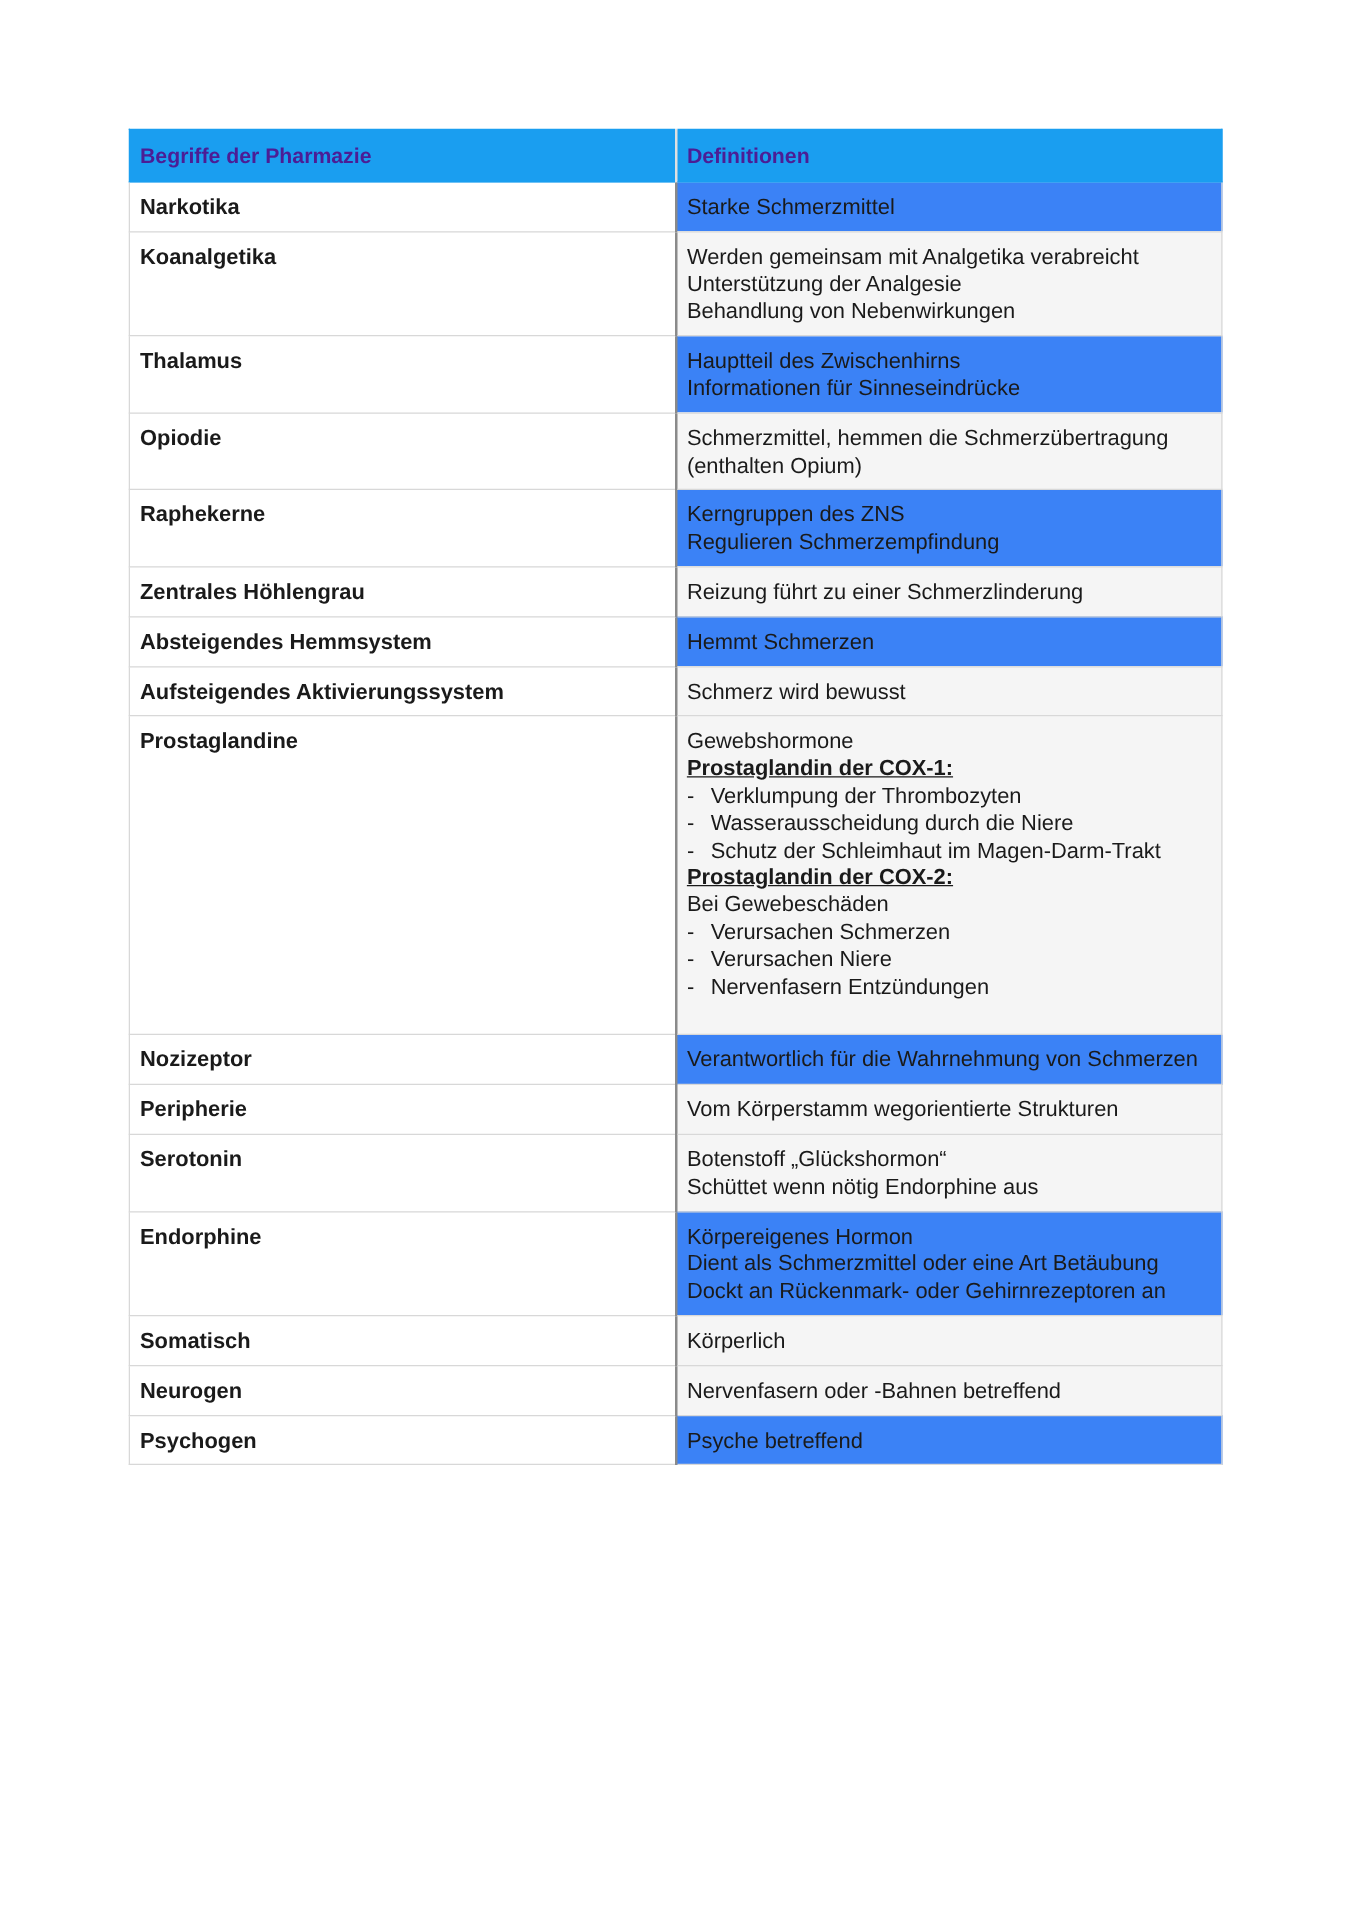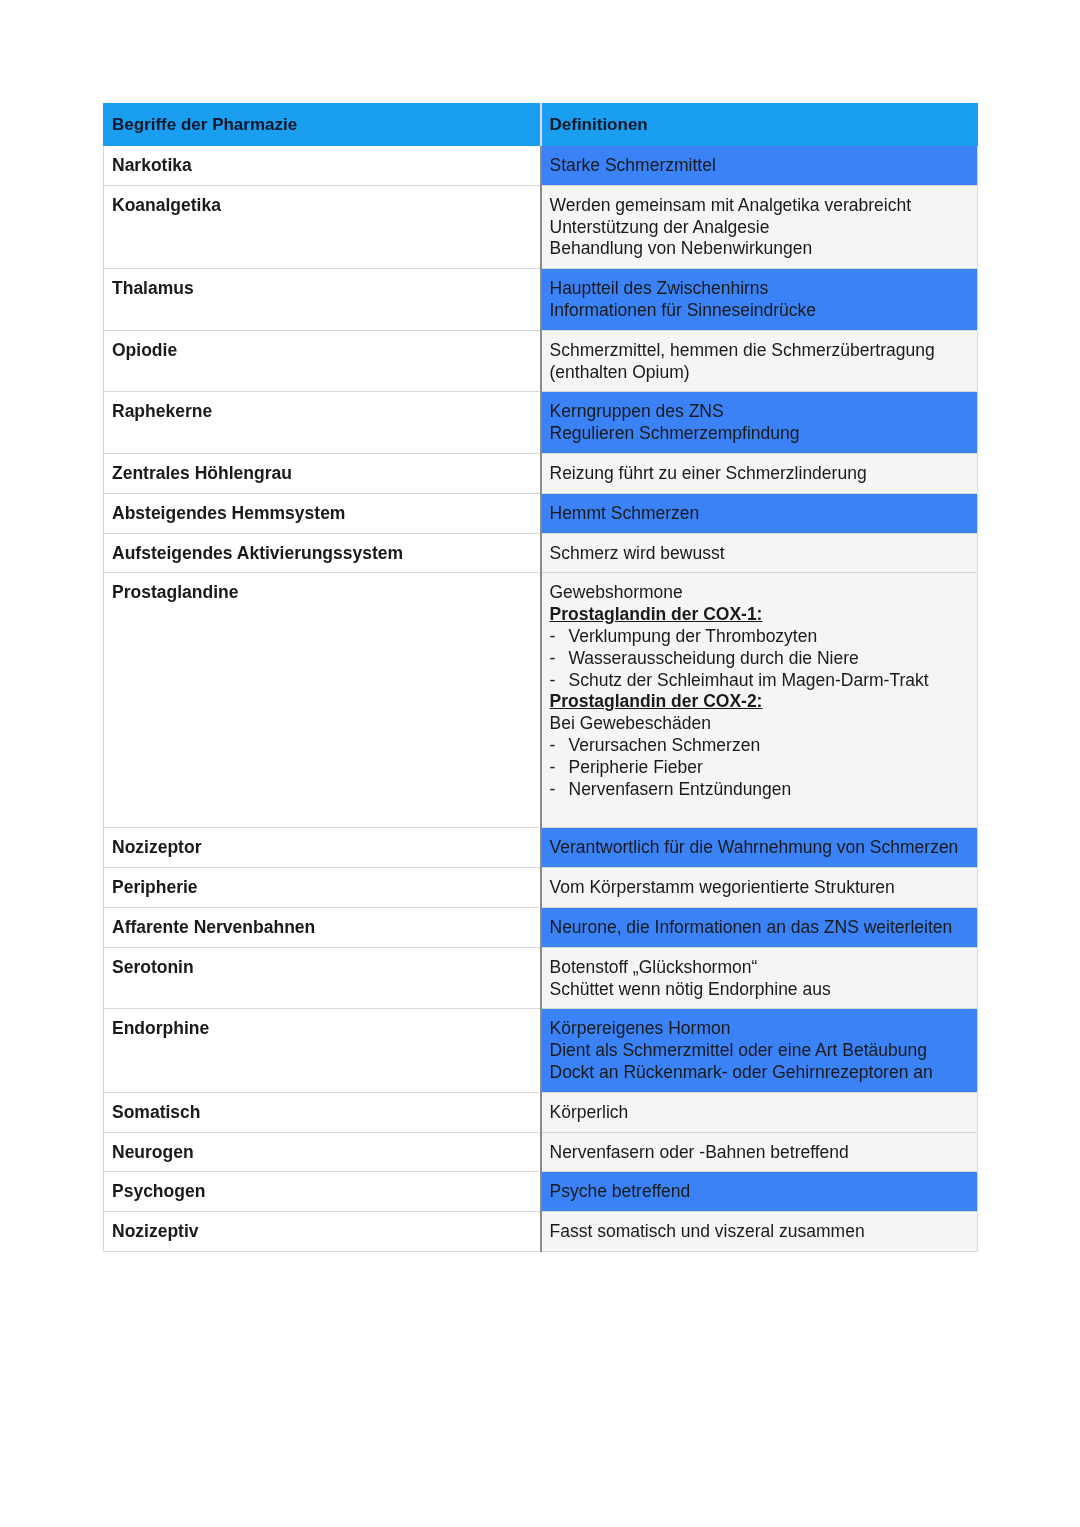--- a/index.html
+++ b/index.html
@@ -1,20 +1,20 @@
 <!DOCTYPE html>
 <html><head>
 <meta charset="utf-8">
 <style>
   html, body { margin:0; padding:0; background:#ffffff; }
   body { width:1080px; height:1527px; position:relative; font-family:"Liberation Sans", sans-serif; color:#1a1a1a; }
   .tbl { position:absolute; left:103px; top:103px; width:874px; border-collapse:collapse; table-layout:fixed; }
   .tbl col.c1 { width:437px; }
   .tbl col.c2 { width:437px; }
-  .tbl th { background:#1a9ef0; color:#0f172a; text-align:left; font-weight:bold; font-size:17px; height:41px; padding:0 8px; border:1px solid #1a9ef0; }
+  .tbl th { background:#1a9ef0; color:#4c1d95; text-align:left; font-weight:bold; font-size:17px; height:41px; padding:0 8px; border:1px solid #1a9ef0; }
   .tbl th.c2h { border-left:2px solid #e0e0e0; }
   .tbl td { font-size:17.5px; line-height:21.8px; vertical-align:top; padding:9px 16px 8px 8px; border-top:1px solid #d8d8d8; border-bottom:1px solid #d8d8d8; }
   .tbl td.term { font-weight:bold; border-left:1px solid #d8d8d8; background:#ffffff; }
   .tbl td.def { border-left:2px solid #8a8a8a; border-right:1px solid #d8d8d8; background:#3b82f6; }
   .tbl tr.alt td.def { background:#f5f5f5; }
   .line { display:block; }
   .ul { font-weight:bold; text-decoration:underline; display:block; }
   .bullet { display:block; padding-left:19px; position:relative; }
   .bullet .dash { position:absolute; left:0; top:0; }
   .tall { height:237px; }
@@ -90,40 +90,34 @@
         <td class="term">Prostaglandine</td>
         <td class="def tall">
           <span class="line">Gewebshormone</span>
           <span class="ul">Prostaglandin der COX-1:</span>
           <span class="bullet"><span class="dash">-</span><span>Verklumpung der Thrombozyten</span></span>
           <span class="bullet"><span class="dash">-</span><span>Wasserausscheidung durch die Niere</span></span>
           <span class="bullet"><span class="dash">-</span><span>Schutz der Schleimhaut im Magen-Darm-Trakt</span></span>
           <span class="ul">Prostaglandin der COX-2:</span>
           <span class="line">Bei Gewebeschäden</span>
           <span class="bullet"><span class="dash">-</span><span>Verursachen Schmerzen</span></span>
-          <span class="bullet"><span class="dash">-</span><span>Peripherie Fieber</span></span>
+          <span class="bullet"><span class="dash">-</span><span>Verursachen Niere</span></span>
           <span class="bullet"><span class="dash">-</span><span>Nervenfasern Entzündungen</span></span>
         </td>
       </tr>
       <tr>
         <td class="term">Nozizeptor</td>
         <td class="def">
           <span class="line">Verantwortlich für die Wahrnehmung von Schmerzen</span>
         </td>
       </tr>
       <tr class="alt">
         <td class="term">Peripherie</td>
         <td class="def">
           <span class="line">Vom Körperstamm wegorientierte Strukturen</span>
-        </td>
-      </tr>
-      <tr>
-        <td class="term">Affarente Nervenbahnen</td>
-        <td class="def">
-          <span class="line">Neurone, die Informationen an das ZNS weiterleiten</span>
         </td>
       </tr>
       <tr class="alt">
         <td class="term">Serotonin</td>
         <td class="def">
           <span class="line">Botenstoff „Glückshormon“</span>
           <span class="line">Schüttet wenn nötig Endorphine aus</span>
         </td>
       </tr>
       <tr>
@@ -145,20 +139,14 @@
         <td class="def">
           <span class="line">Nervenfasern oder -Bahnen betreffend</span>
         </td>
       </tr>
       <tr>
         <td class="term">Psychogen</td>
         <td class="def">
           <span class="line">Psyche betreffend</span>
         </td>
       </tr>
-      <tr class="alt">
-        <td class="term">Nozizeptiv</td>
-        <td class="def">
-          <span class="line">Fasst somatisch und viszeral zusammen</span>
-        </td>
-      </tr>
     </tbody>
 </table>
 
 </body></html>

